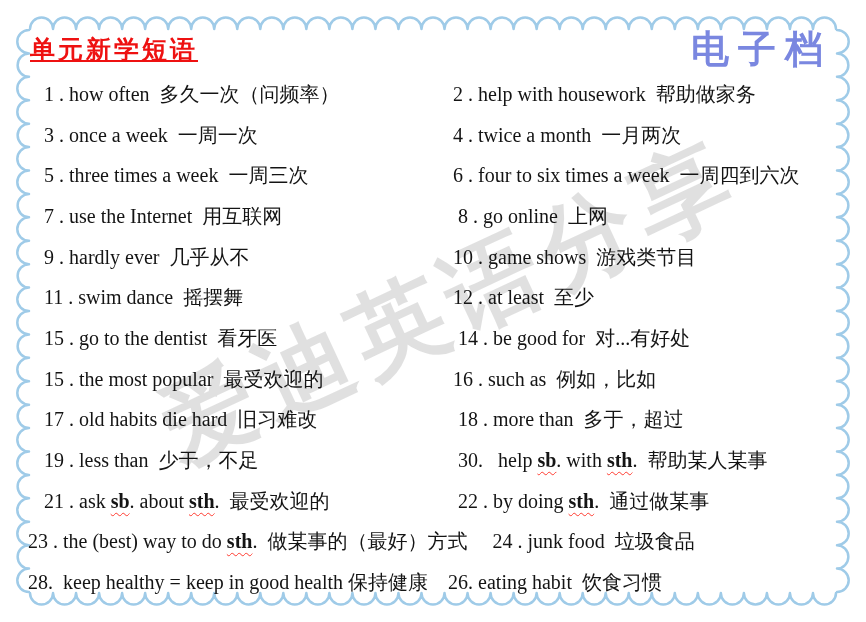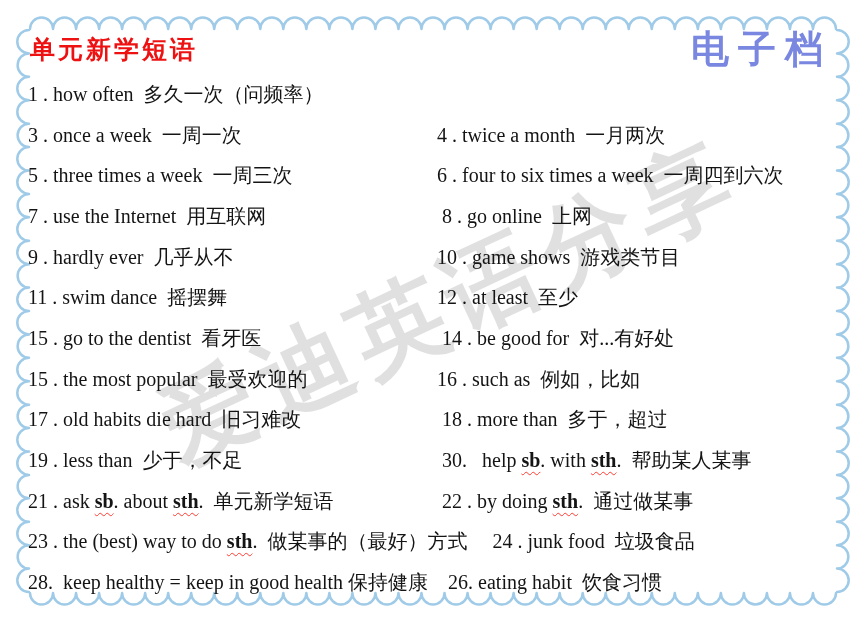--- a/index.html
+++ b/index.html
@@ -23,35 +23,36 @@
     white-space:nowrap;
     color:rgba(0,0,0,0.12);
     z-index:1;
   }
   .title{
     position:absolute;left:30px;top:33px;
     font-size:25px;font-weight:bold;
     letter-spacing:3px;
     color:var(--title-red,#f00);
     z-index:2;
+    text-decoration:underline;
   }
   .corner{
     position:absolute;right:34px;top:24px;
     font-size:38px;font-weight:bold;
     letter-spacing:9px;
     color:var(--corner-blue,#7a87e0);
     z-index:2;
   }
   .list{
     position:absolute;left:28px;top:74px;right:20px;
     z-index:2;
   }
   .line{display:flex;height:40.7px;align-items:center;}
   .cell{white-space:pre-wrap;font-size:20px;}
-  .cell.c0{flex:0 0 409px;}
+  .cell.c0{flex:0 0 409px;margin-left:16px;}
   .cell.c1{flex:1 1 auto;}
   .cell.full{flex:1 1 auto;}
   .wavy{
     text-decoration:underline;
     text-decoration-style:wavy;
     text-decoration-color:var(--spellcheck-red,#ff3b30);
     text-decoration-thickness:1px;
     text-underline-offset:4px;
     font-weight:bold;
   }
@@ -66,20 +67,21 @@
 
   <div class="watermark">爱迪英语分享</div>
 
   <div class="title">单元新学短语</div>
 
   <div class="corner">电子档</div>
 
   <div class="list">
       <div class="line">
         <div class="cell c0"><span>1 . how often  多久一次（问频率）</span></div>
+        <div class="cell c1"><span>2 . help with housework  帮助做家务</span></div>
       </div>
       <div class="line">
         <div class="cell c0"><span>3 . once a week  一周一次</span></div>
         <div class="cell c1"><span>4 . twice a month  一月两次</span></div>
       </div>
       <div class="line">
         <div class="cell c0"><span>5 . three times a week  一周三次</span></div>
         <div class="cell c1"><span>6 . four to six times a week  一周四到六次</span></div>
       </div>
       <div class="line">
@@ -104,21 +106,21 @@
       </div>
       <div class="line">
         <div class="cell c0"><span>17 . old habits die hard  旧习难改</span></div>
         <div class="cell c1"><span> 18 . more than  多于，超过</span></div>
       </div>
       <div class="line">
         <div class="cell c0"><span>19 . less than  少于，不足</span></div>
         <div class="cell c1"><span> 30.   help </span><span class="wavy">sb</span><span>. with </span><span class="wavy">sth</span><span>.  帮助某人某事</span></div>
       </div>
       <div class="line">
-        <div class="cell c0"><span>21 . ask </span><span class="wavy">sb</span><span>. about </span><span class="wavy">sth</span><span>.  单元新学短语</span></div>
+        <div class="cell c0"><span>21 . ask </span><span class="wavy">sb</span><span>. about </span><span class="wavy">sth</span><span>.  最受欢迎的</span></div>
         <div class="cell c1"><span> 22 . by doing </span><span class="wavy">sth</span><span>.  通过做某事</span></div>
       </div>
       <div class="line">
         <div class="cell full"><span>23 . the (best) way to do </span><span class="wavy">sth</span><span>.  做某事的（最好）方式     24 . junk food  垃圾食品</span></div>
       </div>
       <div class="line">
         <div class="cell full"><span>28.  keep healthy = keep in good health 保持健康    26. eating habit  饮食习惯</span></div>
       </div>
     </div>
 </div>

